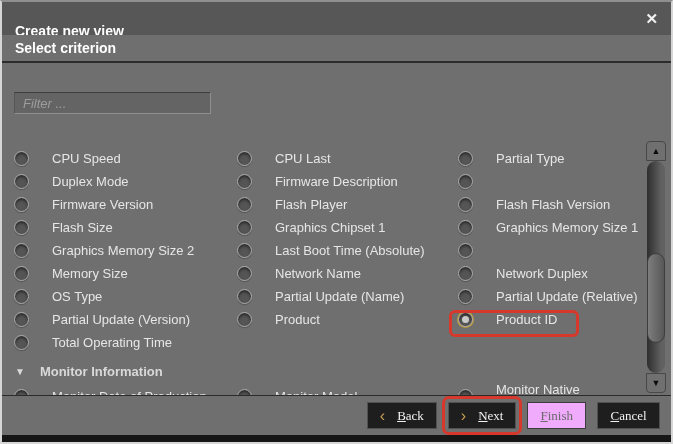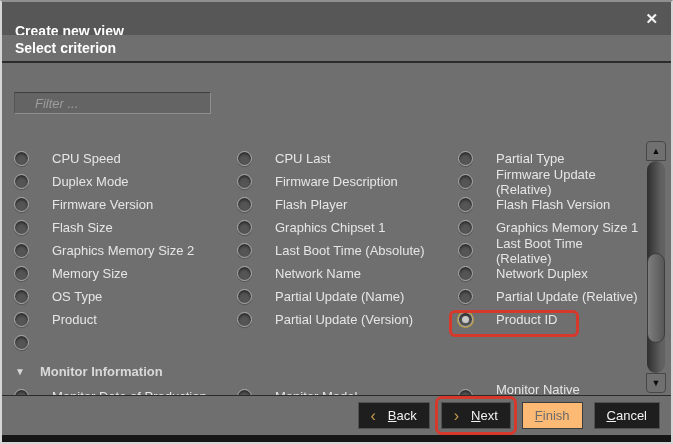--- a/index.html
+++ b/index.html
@@ -19,21 +19,21 @@
   .subheader {
     position:absolute; top:33px; left:0; right:0; height:28px; background:#6f6f6f;
     border-bottom:2px solid #2b2b2b; display:flex; align-items:center; padding:0 13px;
     box-sizing:border-box; color:#ffffff; font-weight:bold; font-size:14px;
   }
   
   .content { position:absolute; top:63px; left:0; right:0; bottom:47px; overflow:hidden; }
   .filter-input {
     position:absolute; top:27px; left:12px; width:197px; height:22px; box-sizing:border-box;
     background:#646464; border:1px solid #8f8f8f; border-top-color:#3f3f3f; border-left-color:#565656;
-    color:#dddddd; padding:0 20px; font-size:13px; font-style:italic; font-family:inherit; outline:none;
+    color:#dddddd; padding:0 8px; font-size:13px; font-style:italic; font-family:inherit; outline:none;
   }
   .filter-input::placeholder { color:#9d9d9d; font-style:italic; }
   .criteria-grid, .monitor-grid {
     position:absolute; left:12px; right:32px;
     display:grid; grid-template-columns:223px 221px 1fr; grid-auto-rows:23px; align-items:center;
   }
   .criteria-grid { top:82px; }
   .monitor-grid { top:320px; }
   .option { position:relative; display:flex; align-items:center; gap:23px; color:#e6e6e6; font-size:13px; }
   .radio {
@@ -79,24 +79,24 @@
     position:absolute; left:0; right:0; bottom:7px; height:40px; background:#6f6f6f;
     border-top:1px solid #2b2b2b; box-sizing:border-box;
     display:flex; align-items:center; justify-content:flex-end; gap:11px; padding-right:11px;
   }
   .btn {
     height:27px; background:#1e1e1e; border:1px solid #515151; color:#f2f2f2;
     font-size:13px; font-family:inherit; display:flex; align-items:center;
     padding:0 12px; gap:12px; cursor:pointer; box-sizing:border-box;
   }
   .btn.center { justify-content:center; }
-  .btn-label { display:inline-block; }
+  .btn-label { display:inline-block;font-family:Liberation Serif, serif; }
   .btn-label::first-letter { text-decoration:underline; }
   .chev { color:#c79d4e; font-size:16px; line-height:1; }
-  .btn.disabled { background:#fdba74; color:#6b6b6b; border-color:#3c3c3c; cursor:default; }
+  .btn.disabled { background:#f0abfc; color:#6b6b6b; border-color:#3c3c3c; cursor:default; }
   .next-hl {
     display:flex; align-items:center; border:3px solid #d6392c; border-radius:7px;
     padding:3px; margin:-6px;
   }
   .bottom-strip { position:absolute; bottom:0; left:0; right:0; height:7px; background:#161616; }
 </style>
 </head>
 <body>
 
 <div class="dialog">
@@ -131,21 +131,20 @@
         <div class="option">
           <span class="radio"></span>
           <span>Duplex Mode</span>
         </div>
         <div class="option">
           <span class="radio"></span>
           <span>Firmware Description</span>
         </div>
         <div class="option">
           <span class="radio"></span>
-          <span>Firmware Update (Relative)</span>
         </div>
         <div class="option">
           <span class="radio"></span>
           <span>Firmware Version</span>
         </div>
         <div class="option">
           <span class="radio"></span>
           <span>Flash Player</span>
         </div>
         <div class="option">
@@ -167,21 +166,20 @@
         <div class="option">
           <span class="radio"></span>
           <span>Graphics Memory Size 2</span>
         </div>
         <div class="option">
           <span class="radio"></span>
           <span>Last Boot Time (Absolute)</span>
         </div>
         <div class="option">
           <span class="radio"></span>
-          <span>Last Boot Time (Relative)</span>
         </div>
         <div class="option">
           <span class="radio"></span>
           <span>Memory Size</span>
         </div>
         <div class="option">
           <span class="radio"></span>
           <span>Network Name</span>
         </div>
         <div class="option">
@@ -195,33 +193,34 @@
         <div class="option">
           <span class="radio"></span>
           <span>Partial Update (Name)</span>
         </div>
         <div class="option">
           <span class="radio"></span>
           <span>Partial Update (Relative)</span>
         </div>
         <div class="option">
           <span class="radio"></span>
+          <span>Partial Update (Version)</span>
+        </div>
+        <div class="option">
+          <span class="radio"></span>
           <span>Product</span>
-        </div>
-        <div class="option">
-          <span class="radio"></span>
-          <span>Partial Update (Version)</span>
         </div>
         <div class="option selected">
           <span class="radio"></span>
           <span>Product ID</span>
           <span class="hl-product"></span>
         </div>
         <div class="option">
           <span class="radio"></span>
+          <span>Total Operating Time</span>
         </div>
       </div>
 
     <div class="section-header">
       <span class="tri">▼</span>
       <span>Monitor Information</span>
     </div>
 
     <div class="monitor-grid">
         <div class="option">

